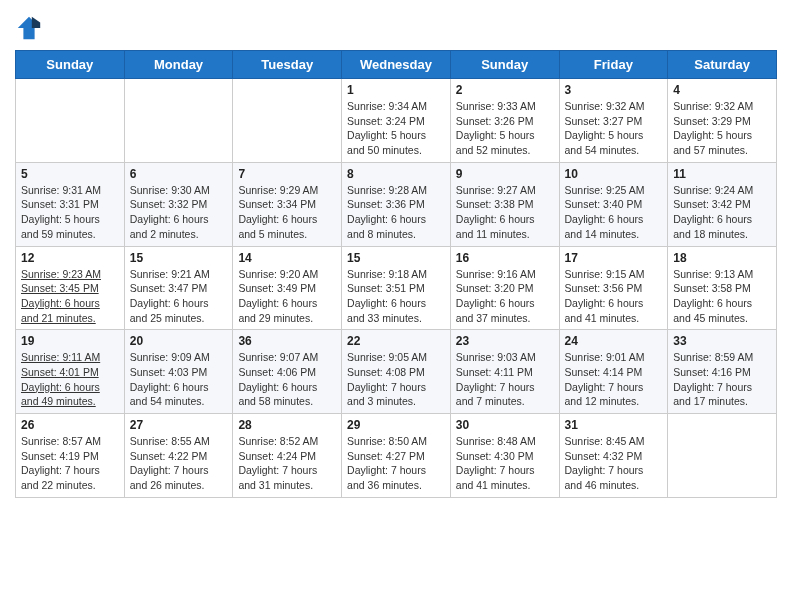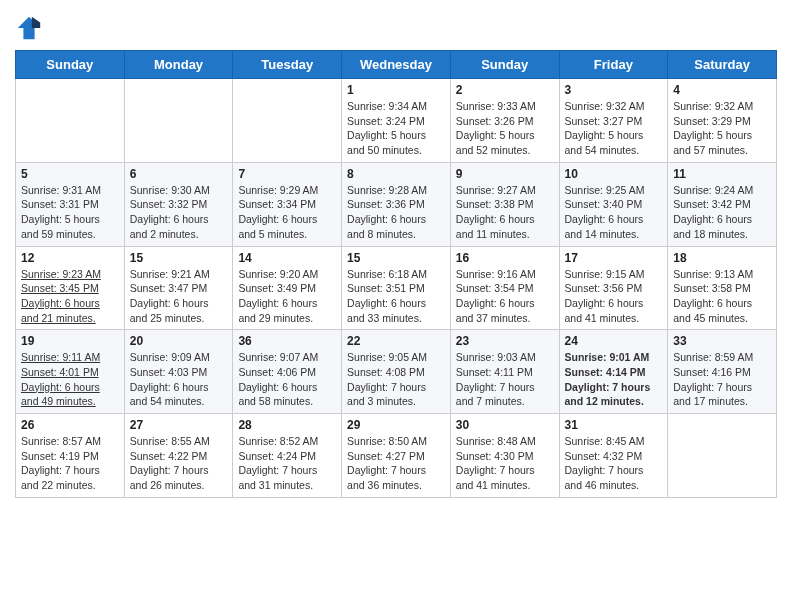--- a/index.html
+++ b/index.html
@@ -231,29 +231,29 @@
           </td>
           <td>
             <span class="day-number">14</span>
             <div class="day-info" style="white-space: pre-line;">Sunrise: 9:20 AM
 Sunset: 3:49 PM
 Daylight: 6 hours
 and 29 minutes.</div>
           </td>
           <td>
             <span class="day-number">15</span>
-            <div class="day-info" style="white-space: pre-line;">Sunrise: 6:18 AM
+            <div class="day-info" style="white-space: pre-line;">Sunrise: 9:18 AM
 Sunset: 3:51 PM
 Daylight: 6 hours
 and 33 minutes.</div>
           </td>
           <td>
             <span class="day-number">16</span>
             <div class="day-info" style="white-space: pre-line;">Sunrise: 9:16 AM
-Sunset: 3:54 PM
+Sunset: 3:20 PM
 Daylight: 6 hours
 and 37 minutes.</div>
           </td>
           <td>
             <span class="day-number">17</span>
             <div class="day-info" style="white-space: pre-line;">Sunrise: 9:15 AM
 Sunset: 3:56 PM
 Daylight: 6 hours
 and 41 minutes.</div>
           </td>
@@ -296,21 +296,21 @@
           </td>
           <td>
             <span class="day-number">23</span>
             <div class="day-info" style="white-space: pre-line;">Sunrise: 9:03 AM
 Sunset: 4:11 PM
 Daylight: 7 hours
 and 7 minutes.</div>
           </td>
           <td>
             <span class="day-number">24</span>
-            <div class="day-info" style="white-space: pre-line; font-weight: bold;">Sunrise: 9:01 AM
+            <div class="day-info" style="white-space: pre-line;">Sunrise: 9:01 AM
 Sunset: 4:14 PM
 Daylight: 7 hours
 and 12 minutes.</div>
           </td>
           <td>
             <span class="day-number">33</span>
             <div class="day-info" style="white-space: pre-line;">Sunrise: 8:59 AM
 Sunset: 4:16 PM
 Daylight: 7 hours
 and 17 minutes.</div>

